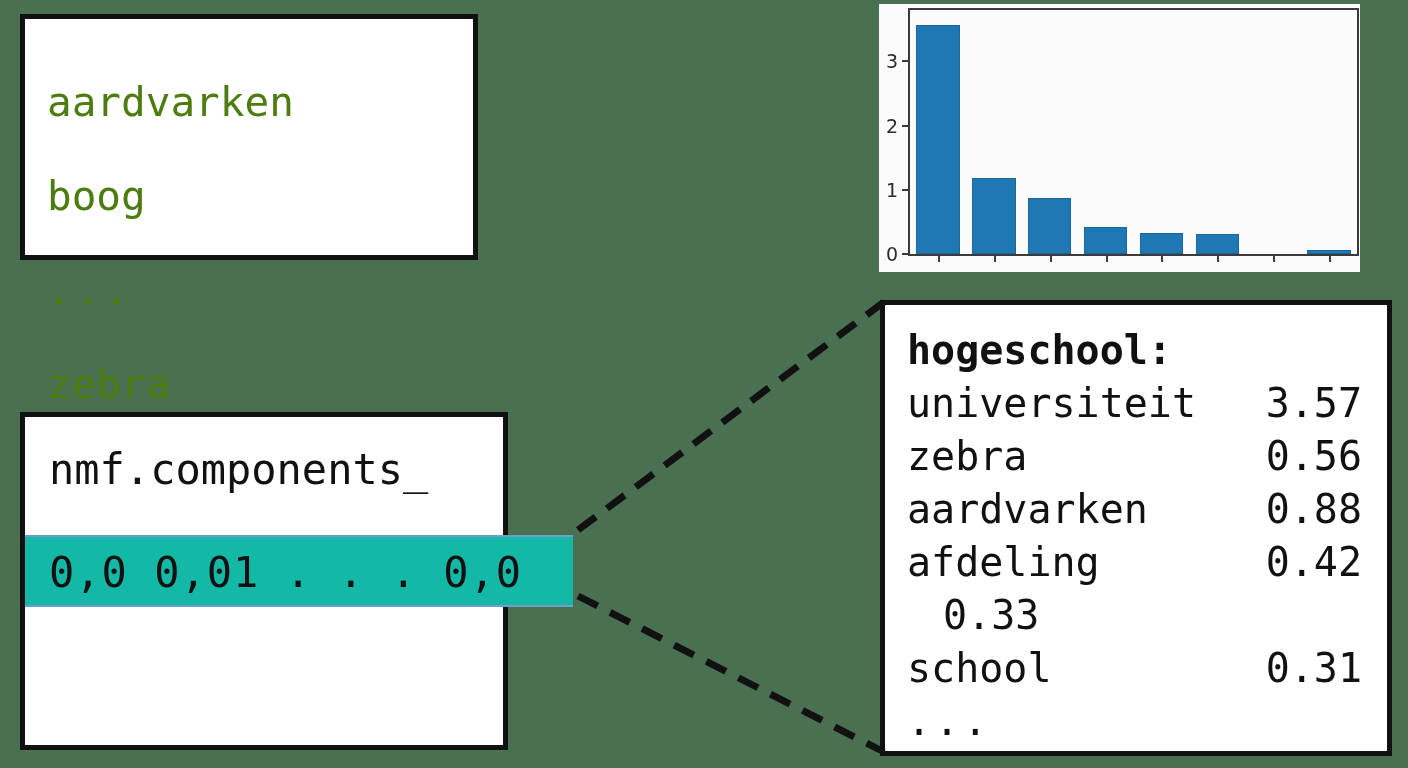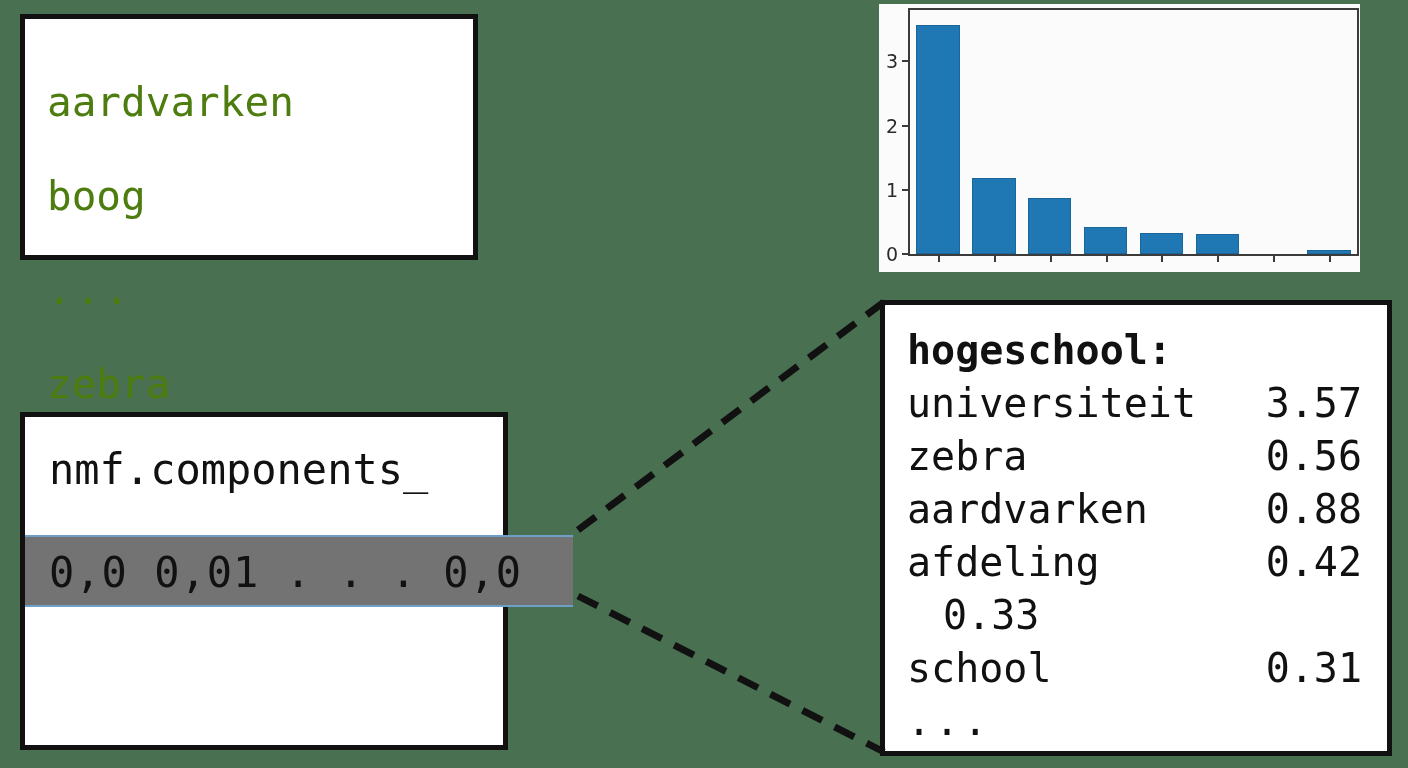--- a/index.html
+++ b/index.html
@@ -71,21 +71,21 @@
     line-height: 54px;
     color: #111111;
     white-space: pre;
   }
   #nmf-highlight-row {
     position: absolute;
     left: 0px;
     top: 118px;
     width: 548px;
     height: 72px;
-    background: #737373;
+    background: #14b8a6;
     border-top: 2px solid #6e9fc6;
     border-bottom: 2px solid #6e9fc6;
     box-sizing: border-box;
   }
   #nmf-highlight-text {
     position: absolute;
     left: 24px;
     top: 8px;
     font-family: "DejaVu Sans Mono", monospace;
     font-size: 42px;

